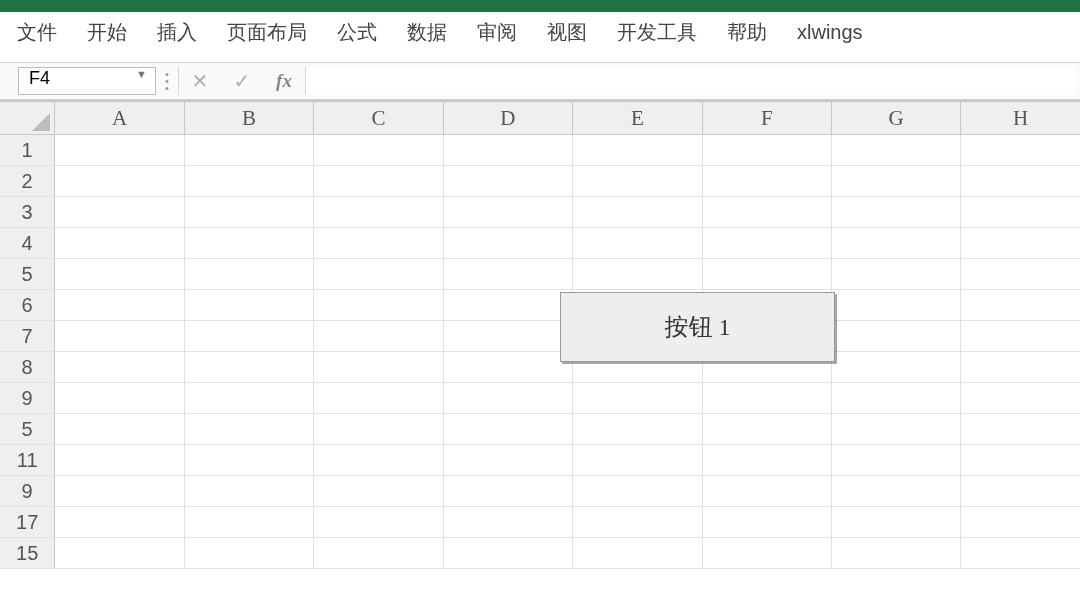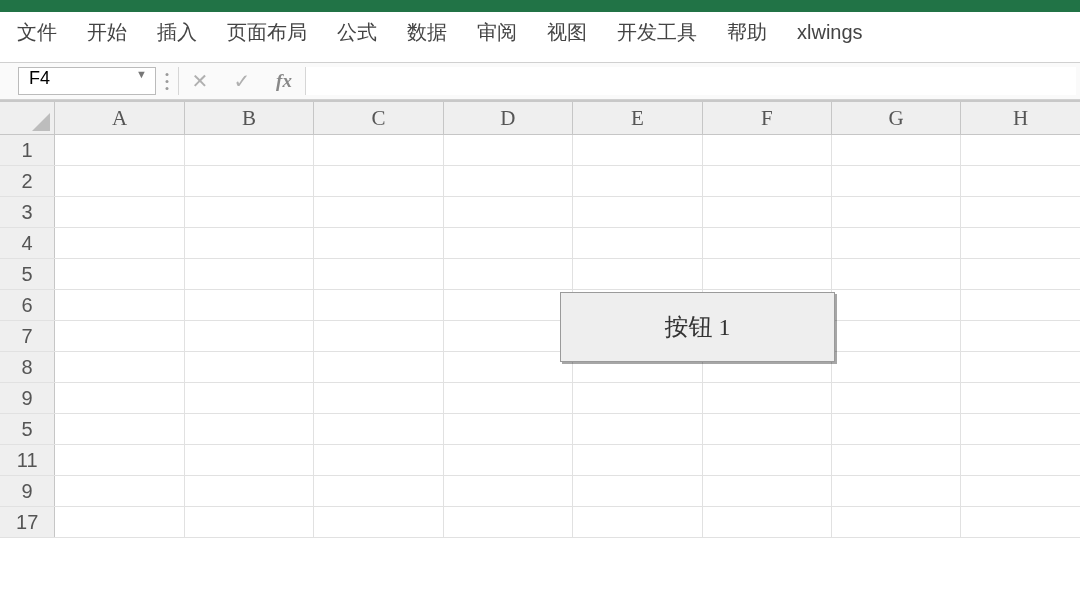--- a/index.html
+++ b/index.html
@@ -345,18 +345,29 @@
         <div class="row-h">17</div>
         <div class="cell"></div>
         <div class="cell"></div>
         <div class="cell"></div>
         <div class="cell"></div>
         <div class="cell"></div>
         <div class="cell"></div>
         <div class="cell"></div>
         <div class="cell"></div>
       </div>
+      <div class="row">
+        <div class="row-h">15</div>
+        <div class="cell"></div>
+        <div class="cell"></div>
+        <div class="cell"></div>
+        <div class="cell"></div>
+        <div class="cell"></div>
+        <div class="cell"></div>
+        <div class="cell"></div>
+        <div class="cell"></div>
+      </div>
     </div>
 
   <div class="sheet-button">
     <span>按钮 1</span>
   </div>
 </div>
 
 </body></html>

